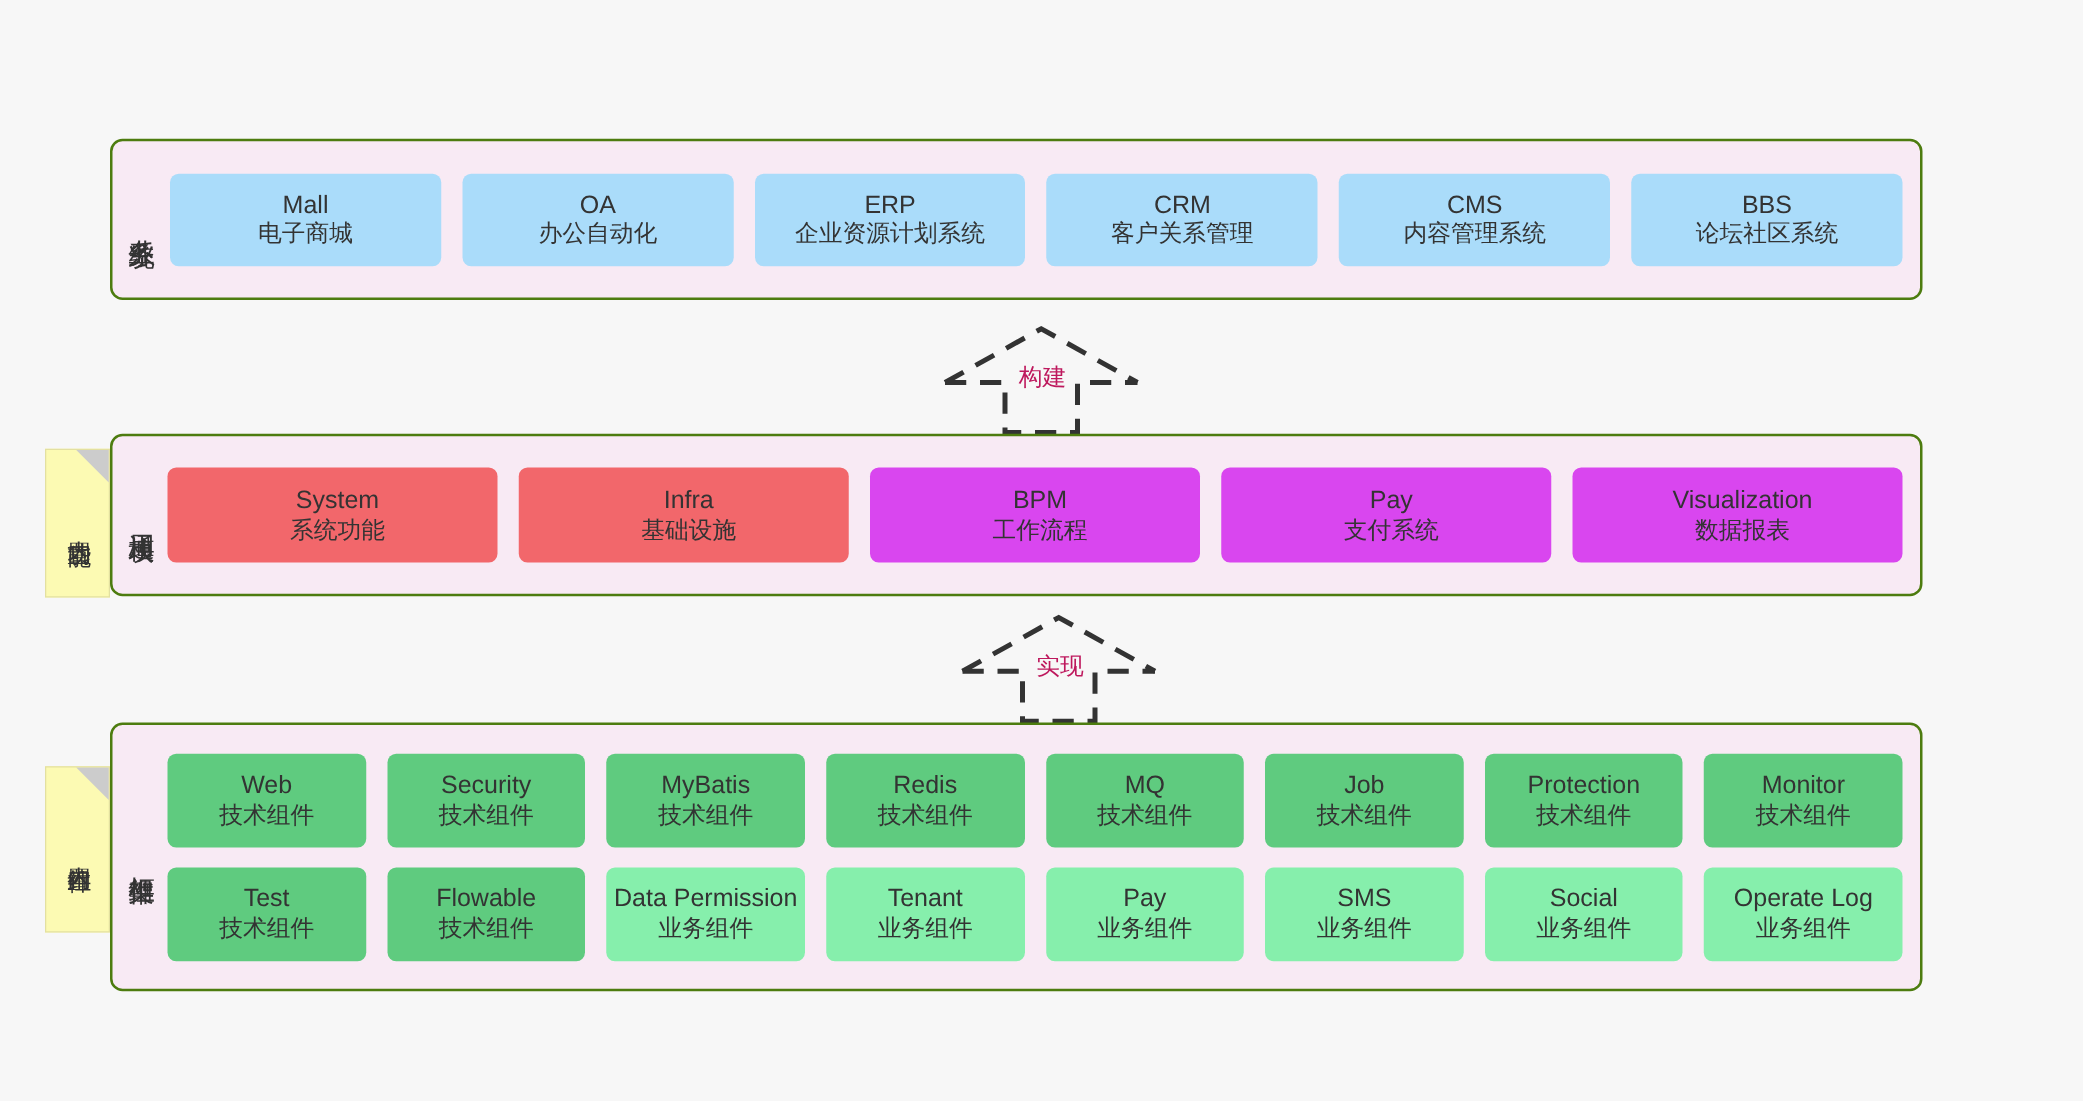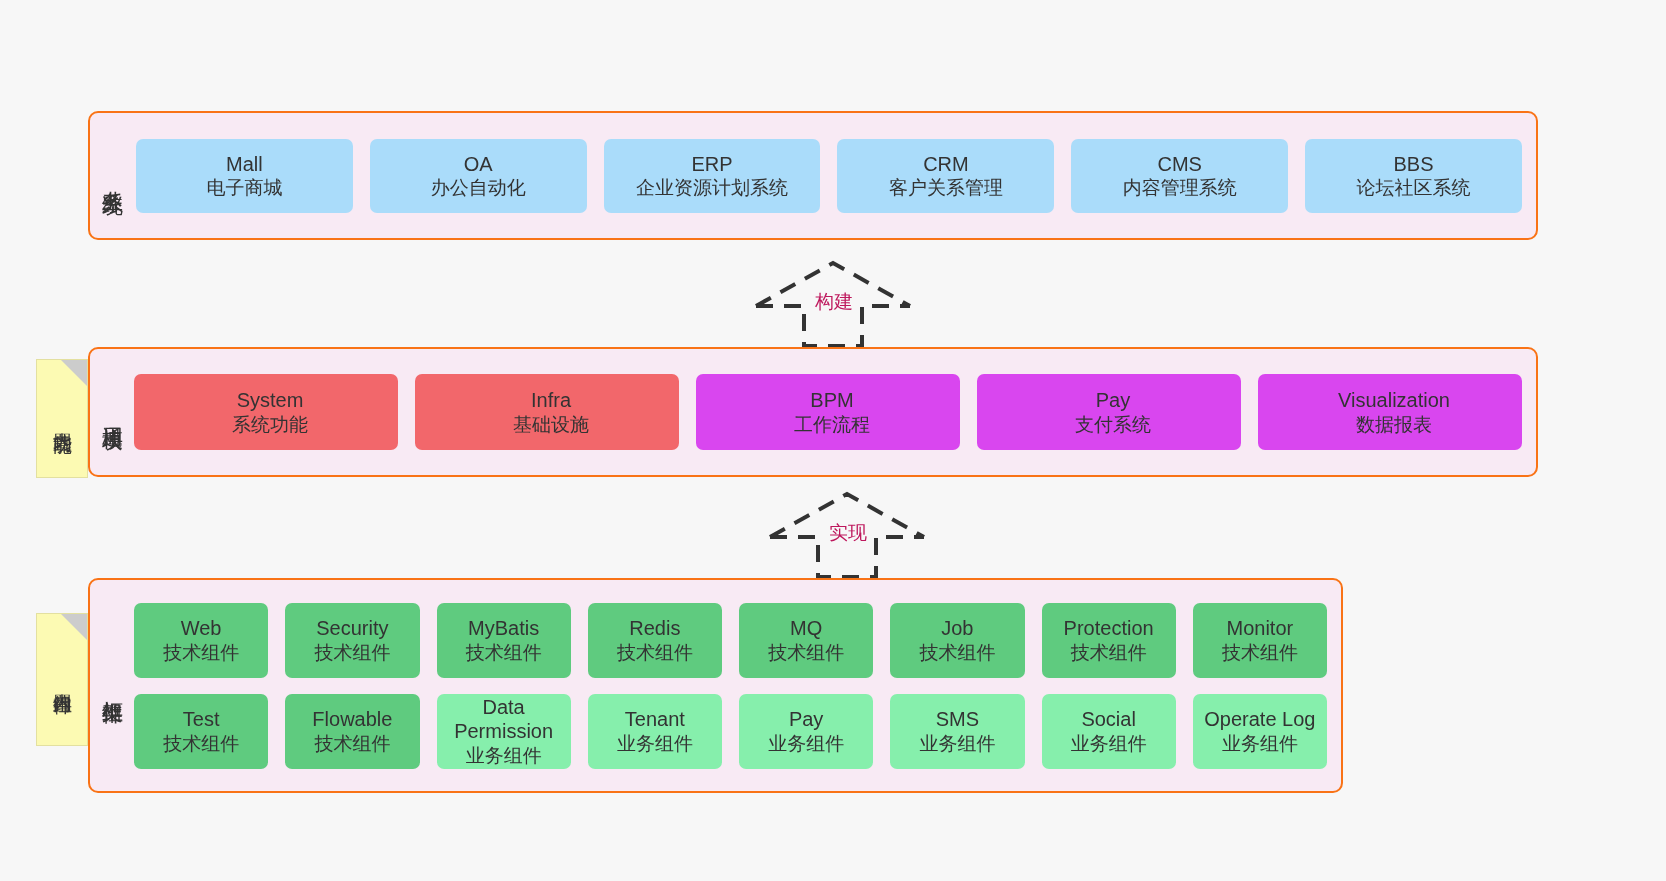--- a/index.html
+++ b/index.html
@@ -18,21 +18,21 @@
     position: relative;
     width: 1666px;
     height: 881px;
   }
 
   
   .layer {
     position: absolute;
     box-sizing: border-box;
     background: #f8eaf4;
-    border: 2px solid #f97316;
+    border: 2px solid #4d7c0f;
     border-radius: 10px;
     display: flex;
     flex-direction: row;
     align-items: stretch;
   }
   .layer-title {
     flex: 0 0 auto;
     width: 44px;
     display: flex;
     align-items: center;
@@ -89,21 +89,21 @@
   }
   #layer-business .layer-body { padding-left: 2px; }
   #layer-business .card { height: 74px; }
 
   #layer-common {
     left: 88px;  top: 347px;  width: 1450px; height: 130px;
   }
   #layer-common .card { height: 76px; padding-left: 12px; }
 
   #layer-framework {
-    left: 88px;  top: 578px;  width: 1255px; height: 215px;
+    left: 88px;  top: 578px;  width: 1450px; height: 215px;
   }
   #layer-framework .card { height: 75px; }
 
   
   .sticky {
     position: absolute;
     box-sizing: border-box;
     background: #fcfab3;
     border: 1px solid #e3e0a0;
     display: flex;

